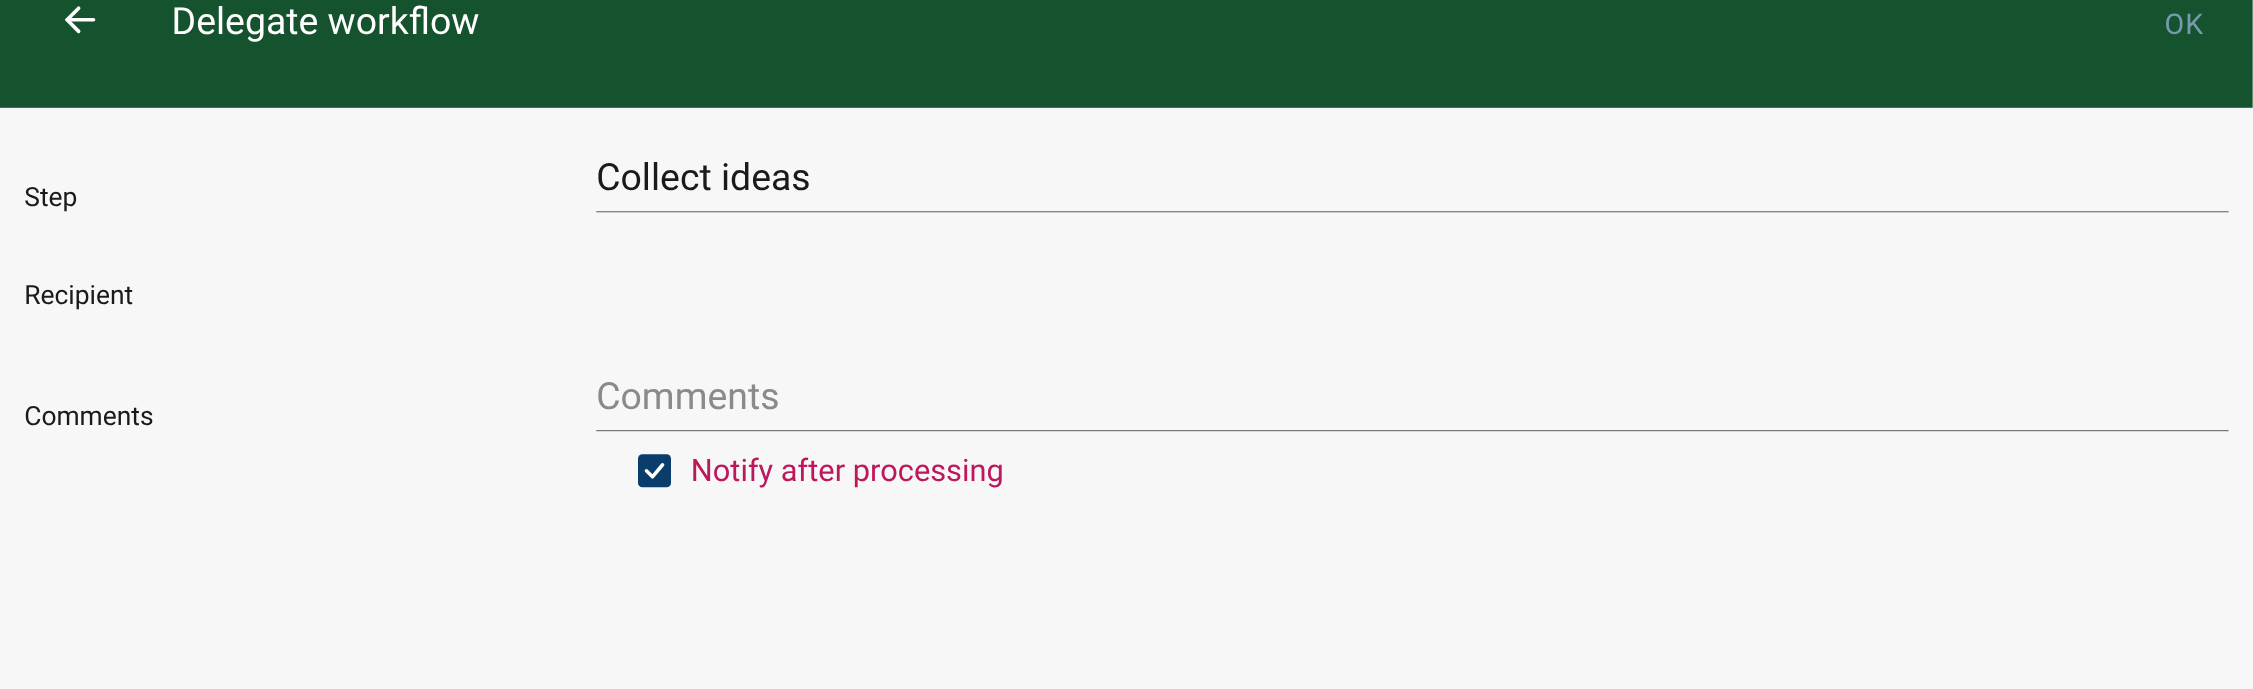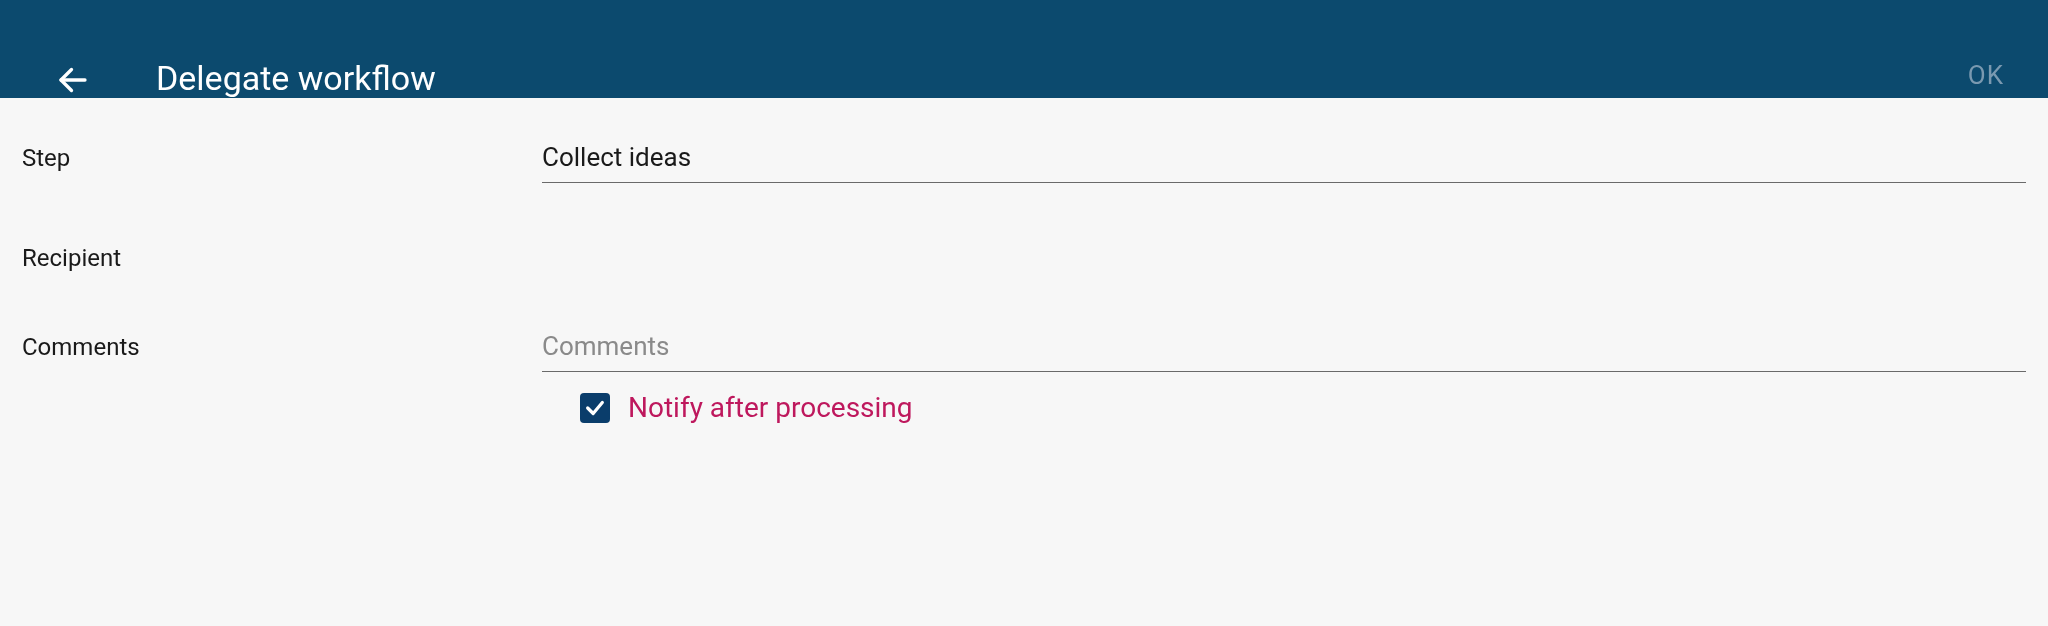--- a/index.html
+++ b/index.html
@@ -8,24 +8,24 @@
     padding: 0;
   }
   body {
     font-family: -apple-system, BlinkMacSystemFont, "Segoe UI", Roboto, "Helvetica Neue", Arial, sans-serif;
     background: #f7f7f7;
     width: 2048px;
     height: 626px;
     overflow: hidden;
   }
   .header {
-    background: #0c4a6e;
+    background: #14532d;
     height: 98px;
     display: flex;
-    align-items: flex-end;
+    align-items: flex-start;
     padding: 0 30px 0 55px;
     color: #ffffff;
   }
   .back-btn {
     display: flex;
     align-items: center;
     justify-content: center;
     cursor: pointer;
     margin-right: 65px;
   }
@@ -44,40 +44,40 @@
     color: #7a99b0;
     letter-spacing: 1px;
     cursor: pointer;
     padding: 8px 14px;
   }
   .form {
     padding: 40px 22px 0 22px;
   }
   .row {
     display: flex;
-    align-items: flex-start;
+    align-items: flex-end;
     margin-bottom: 55px;
   }
   .label {
     width: 520px;
     font-size: 24px;
     color: #1a1a1a;
     padding-top: 6px;
   }
   .field-col {
     flex: 1;
     display: flex;
     align-items: flex-start;
   }
   .text-input {
     flex: 1;
     border: none;
     border-bottom: 1px solid #6a6a6a;
     background: transparent;
-    font-size: 26px;
+    font-size: 34px;
     padding: 4px 0 10px 0;
     outline: none;
     color: #1a1a1a;
     font-family: inherit;
   }
   .text-input::placeholder {
     color: #8a8a8a;
   }
   .recipient-row .text-input {
     font-size: 28px;

